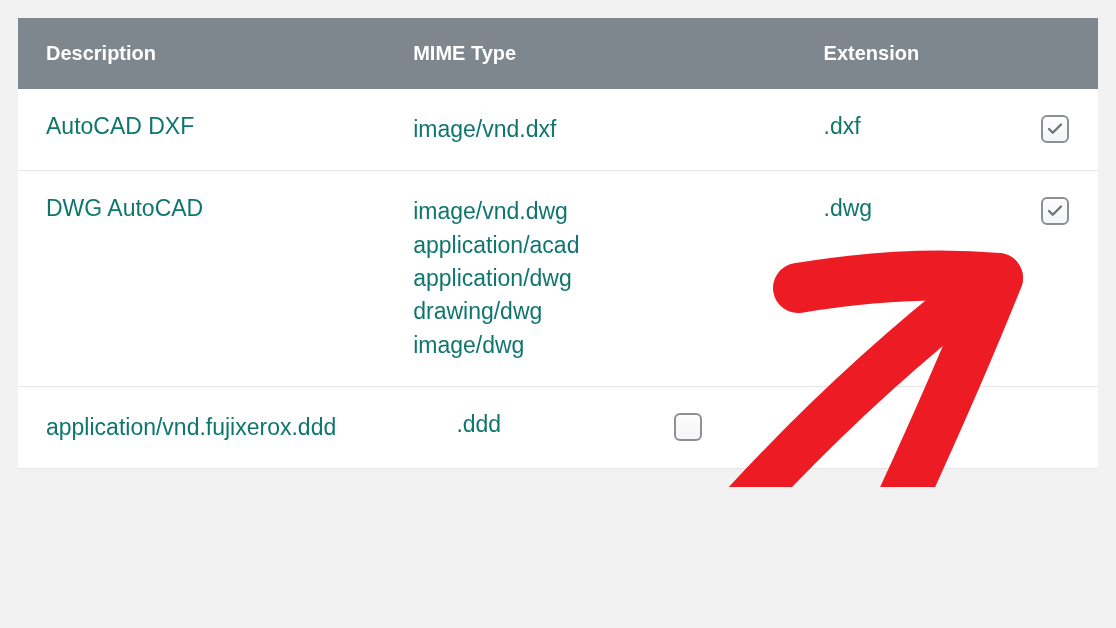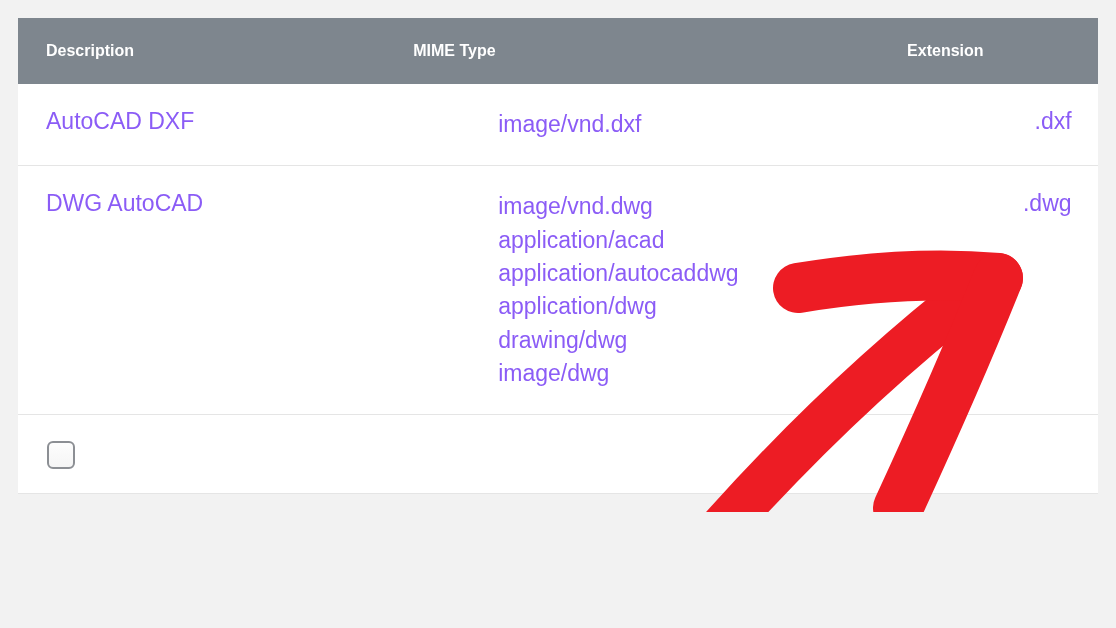--- a/index.html
+++ b/index.html
@@ -12,38 +12,37 @@
     .table {
       width: 100%;
       background: #fff;
       border-collapse: collapse;
     }
     .thead {
       display: flex;
       background: #7e868e;
       color: #fff;
       font-weight: 700;
-      font-size: 16px;
+      font-size: 20px;
     }
     .th, .td {
       padding: 24px 28px;
       text-align: left;
     }
     .col-desc  { flex: 0 0 34%; }
     .col-mime  { flex: 0 0 38%; }
-    .col-ext   { flex: 0 0 20%; text-align: right; }
+    .col-ext   { flex: 0 0 20%; }
     .col-check { flex: 0 0 8%; display:flex; align-items:flex-start; justify-content:center; }
     .tbody .tr {
       display: flex;
       border-bottom: 1px solid #e5e5e5;
       font-size: 23px;
-      color: #8b5cf6;
-      gap: 44px;
+      color: #0f766e;
     }
-    .mime-list div { line-height: 1.45; margin-left: 41px; }
+    .mime-list div { line-height: 1.45; }
     .checkbox {
       width: 28px;
       height: 28px;
       border: 2px solid #8c8f94;
       border-radius: 6px;
       background: linear-gradient(#fdfdfd,#f5f5f5);
       display: inline-flex;
       align-items: center;
       justify-content: center;
       cursor: pointer;
@@ -84,36 +83,39 @@
               </svg>
           </span>
         </div>
       </div>
 
       <div class="tr">
         <div class="td col-desc">DWG AutoCAD</div>
         <div class="td col-mime mime-list">
           <div>image/vnd.dwg</div>
           <div>application/acad</div>
-          <div>application/autocaddwg</div>
           <div>application/dwg</div>
           <div>drawing/dwg</div>
           <div>image/dwg</div>
         </div>
         <div class="td col-ext">.dwg</div>
         <div class="td col-check">
           <span class="checkbox checked">
             <svg viewBox="0 0 24 24">
                 <path d="M4 12l5 5L20 6" fill="none" stroke="#6b7177" stroke-width="3" stroke-linecap="round" stroke-linejoin="round"></path>
               </svg>
           </span>
         </div>
       </div>
 
       <div class="tr">
+        <div class="td col-mime mime-list">
+          <div>application/vnd.fujixerox.ddd</div>
+        </div>
+        <div class="td col-ext">.ddd</div>
         <div class="td col-check">
           <span class="checkbox">
             
           </span>
         </div>
       </div>
 
     </div>
   </div>
 

